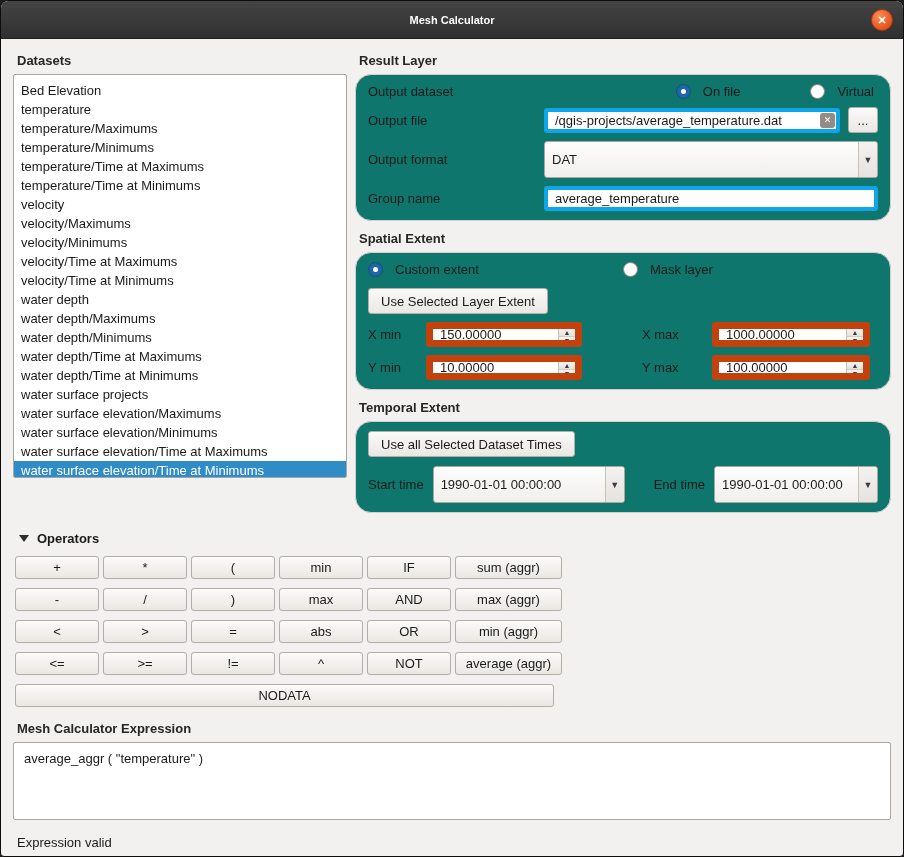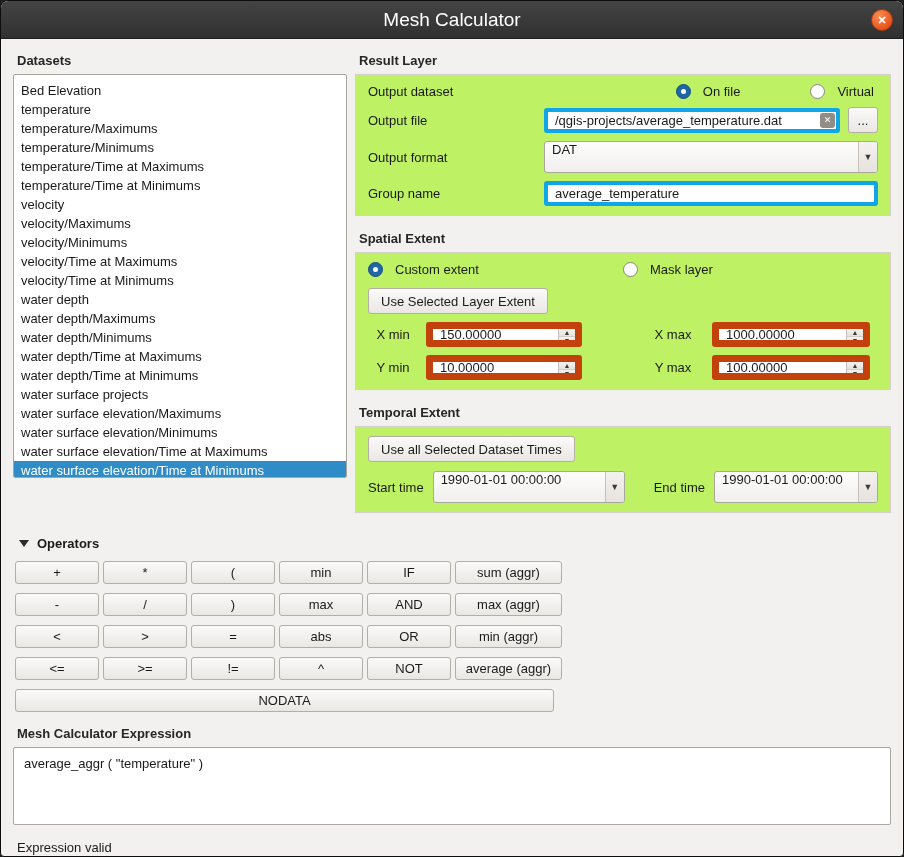--- a/index.html
+++ b/index.html
@@ -12,21 +12,21 @@
     background:#f2f1ef; display:flex; flex-direction:column; overflow:hidden;
   }
 
   
   .titlebar {
     height:38px; flex:0 0 38px; position:relative;
     background:linear-gradient(#444444,#303030);
     border-bottom:1px solid #212121;
     display:flex; align-items:center; justify-content:center;
   }
-  .titlebar .title { color:#ffffff; font-weight:normal; font-size:19px; }
+  .titlebar .title { color:#ffffff; font-weight:bold; font-size:11px; }
   .close-btn {
     position:absolute; right:10px; top:8px; width:22px; height:22px;
     border-radius:50%; border:1px solid #a33c12;
     background:radial-gradient(circle at 35% 30%, #fa8e54, #e9531d 70%);
     color:#fff; font-size:11px; font-weight:bold;
     display:flex; align-items:center; justify-content:center; cursor:pointer; padding:0;
   }
 
   
   .content { flex:1; padding:10px 12px 12px 12px; display:flex; flex-direction:column; min-height:0; }
@@ -39,22 +39,22 @@
   .dataset-list {
     background:#ffffff; border:1px solid #a8a49e; border-radius:2px;
     height:404px; overflow:hidden; padding:6px 0;
   }
   .ds-item { height:19px; line-height:19px; padding:0 7px; white-space:nowrap; overflow:hidden; }
   .ds-item.selected { background:#308cc6; color:#ffffff; }
 
   
   .right-col { flex:1; display:flex; flex-direction:column; min-width:0; }
   .groupbox {
-    border:1px solid #d4d0cb; border-radius:0; background:#bef264;
-    padding:9px 12px; margin-bottom:11px;
+    border:1px solid #d4d0cb; border-radius:16px; background:#0f766e;
+    padding:9px 12px; margin-bottom:6px;
   }
 
   .form-row { display:flex; align-items:center; margin-bottom:8px; gap:8px; }
   .form-row:last-child { margin-bottom:0; }
   .form-label { width:168px; flex:0 0 168px; }
   .field-area { flex:1; display:flex; align-items:center; min-width:0; }
 
   
   .radio { display:inline-flex; align-items:center; gap:12px; cursor:default; }
   .radio-circle {
@@ -82,21 +82,21 @@
   .btn {
     display:inline-flex; align-items:center; justify-content:center; gap:6px;
     background:linear-gradient(#fbfaf9,#eae7e3); border:1px solid #b3aea6;
     border-radius:3px; font:13px "Liberation Sans",sans-serif; color:#1a1a1a;
     padding:0 12px; height:26px; cursor:pointer;
   }
   .btn-browse { width:30px; flex:0 0 30px; margin-left:8px; }
 
   
   .combobox {
-    display:flex; align-items:flex-start; height:32px; border:1px solid #aba69f;
+    display:flex; align-items:center; height:37px; border:1px solid #aba69f;
     border-radius:3px; background:linear-gradient(#fdfdfc,#f1efec); overflow:hidden; cursor:pointer;
   }
   .combo-value { flex:1; padding:0 7px; white-space:nowrap; overflow:hidden; }
   .combo-arrow-seg {
     width:19px; flex:0 0 19px; align-self:stretch; display:flex; align-items:center; justify-content:center;
     border-left:1px solid #c6c1ba; background:linear-gradient(#f4f2ef,#e6e3de);
     font-size:9px; color:#3c3c3c;
   }
 
   
@@ -112,21 +112,21 @@
   }
   .spin-up { border-bottom:1px solid #d2cdc7; }
 
   
   .extent-radio-row { display:flex; margin-bottom:8px; }
   .extent-radio-row .half { flex:1; }
   .extent-grid {
     display:grid; grid-template-columns:50px 156px 1fr 62px 158px;
     column-gap:8px; align-items:center; margin-top:8px; margin-right:8px;
   }
-  .extent-grid .glabel { text-align:center; }
+  .extent-grid .glabel { text-align:left; }
 
   
   .temporal-row { display:flex; align-items:center; gap:9px; margin-top:9px; }
   .combo-start { width:192px; flex:0 0 192px; }
   .combo-end { width:164px; flex:0 0 164px; }
   .push-right { margin-left:auto; }
 
   
   .operators-section { margin-top:8px; }
   .collapse-header { display:flex; align-items:center; gap:8px; margin:4px 0 10px 6px; font-weight:bold; }

